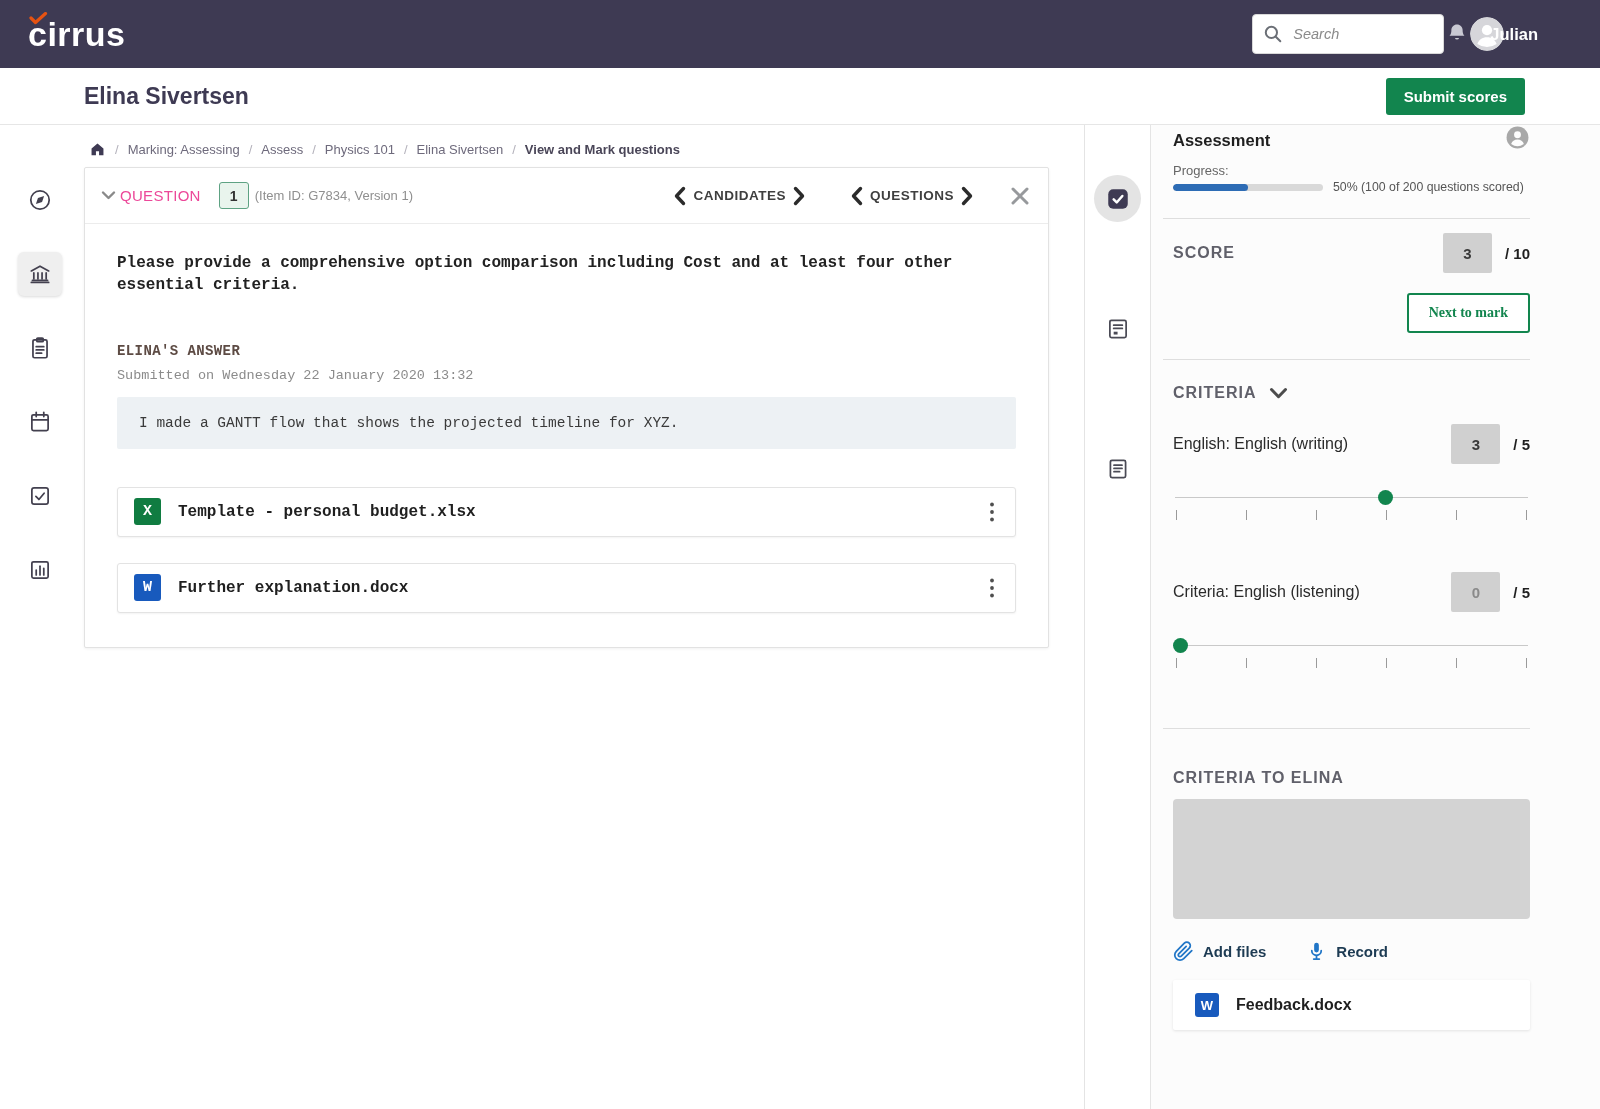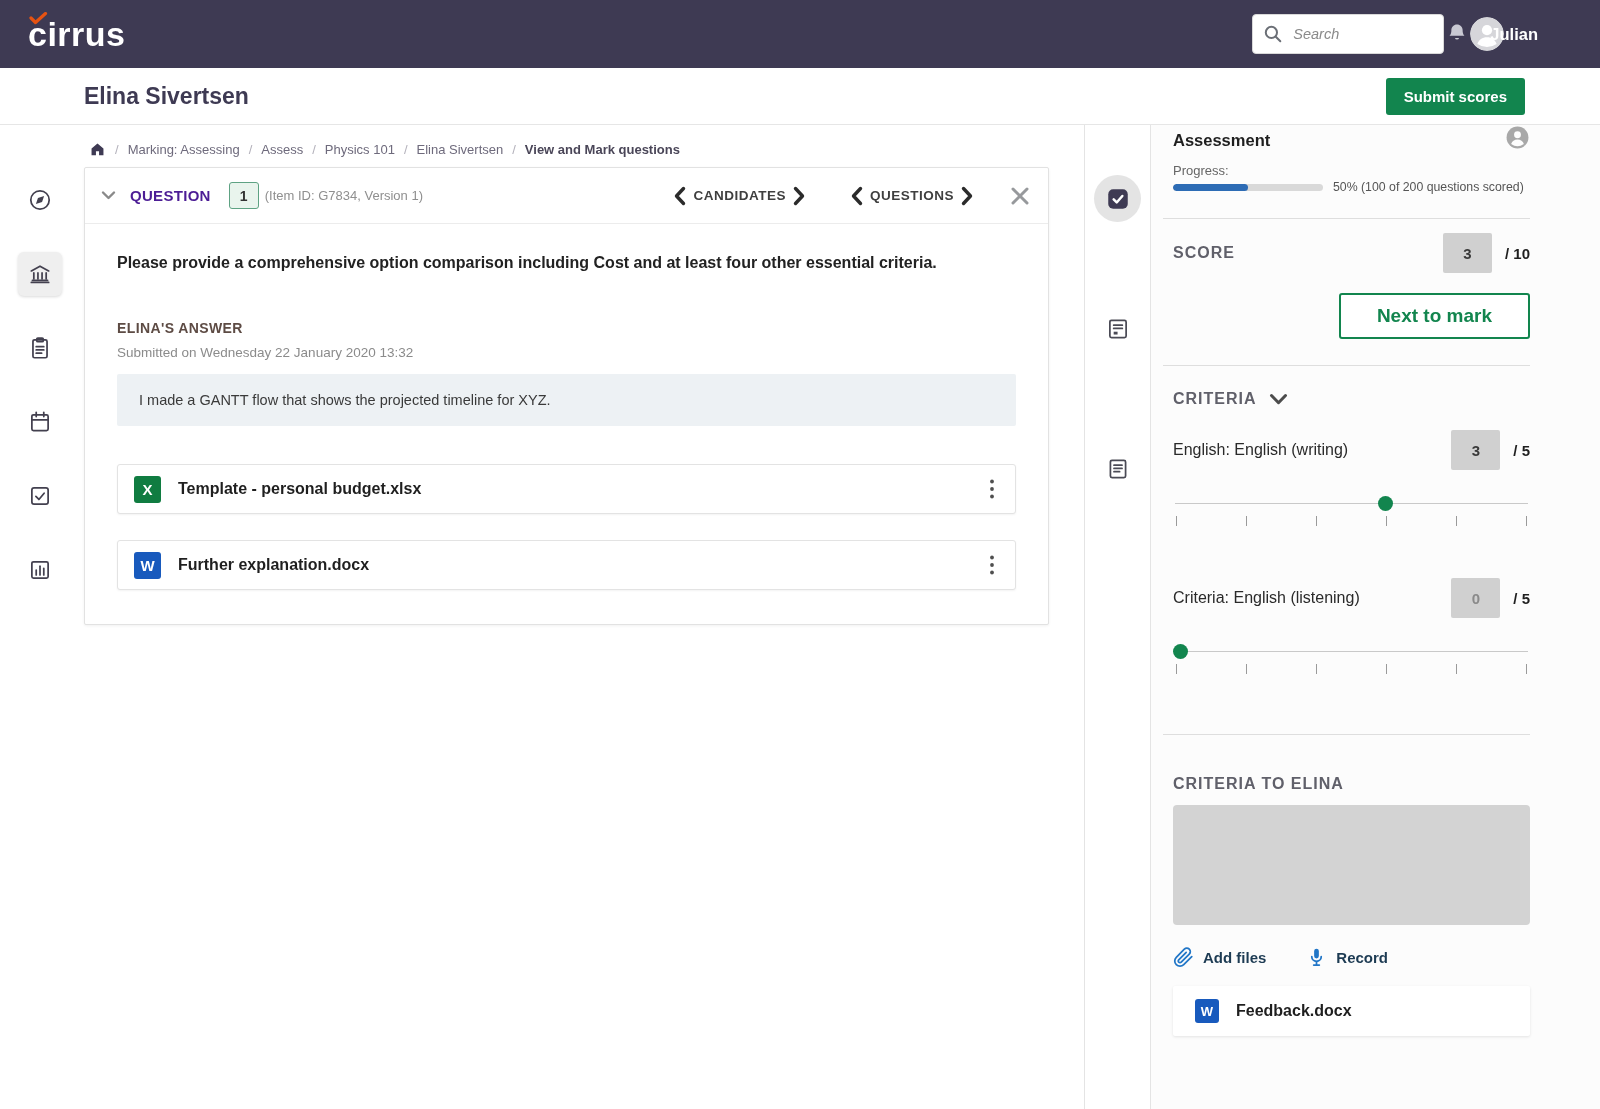--- a/index.html
+++ b/index.html
@@ -37,31 +37,31 @@
 
   
   .main { flex:1; min-width:0; padding-left:4px; }
   .breadcrumb { margin:16px 0 0 5px; display:flex; align-items:center; gap:9px; font-size:13px; color:#6e6a7c; }
   .crumb { color:#6e6a7c; text-decoration:none; cursor:pointer; }
   .crumb.current { color:#4a4658; font-weight:700; cursor:default; }
   .sep { color:#b3b1bb; }
 
   .card { width:965px; margin-top:9px; background:#fff; border:1px solid #e2e2e2; border-radius:2px; box-shadow:0 1px 3px rgba(0,0,0,0.06); }
   .card-header { height:56px; display:flex; align-items:center; padding:0 16px; border-bottom:1px solid #ececec; }
-  .q-label { font-size:15px; font-weight:700; color:#4c1d95; letter-spacing:0.3px; margin-left:14px; }
+  .q-label { font-size:15px; font-weight:400; color:#ec4899; letter-spacing:0.3px; margin-left:4px; }
   .q-badge { margin-left:18px; min-width:30px; height:27px; background:#e9f4ed; border:1.5px solid #5ea283; border-radius:3px; display:flex; align-items:center; justify-content:center; font-size:14px; font-weight:700; color:#333; padding:0 6px; }
   .q-meta { margin-left:6px; font-size:13px; color:#8f8f8f; }
   .pager { display:flex; align-items:center; gap:6px; }
   .pager-label { font-size:13.5px; font-weight:700; letter-spacing:0.5px; color:#3f3f3f; }
   .pager-btn, .close-btn, .kebab-btn { background:none; border:none; cursor:pointer; display:flex; align-items:center; }
   .pager-candidates { margin-left:auto; }
   .pager-questions { margin-left:44px; }
   .close-btn { margin-left:34px; }
 
-  .card-body { padding:28px 32px 34px; }
+  .card-body { padding:28px 32px 34px;font-family:Liberation Mono, monospace; }
   .question-text { font-size:16px; font-weight:700; color:#222; line-height:1.4; }
   .answer-heading { margin-top:46px; font-size:14px; font-weight:700; letter-spacing:0.4px; color:#5d4b44; }
   .submitted { margin-top:9px; font-size:13.5px; color:#8b8b8b; }
   .answer-box { margin-top:14px; background:#edf1f4; border-radius:2px; padding:18px 22px; font-size:14.5px; color:#3a3a3a; }
   .attachment { height:50px; border:1px solid #e3e3e3; border-radius:3px; box-shadow:0 1px 2px rgba(0,0,0,0.05); display:flex; align-items:center; padding:0 12px 0 16px; gap:17px; background:#fff; }
   .attachment.first { margin-top:38px; }
   .attachment.second { margin-top:26px; }
   .ficon { width:27px; height:27px; border-radius:3px; color:#fff; font-weight:700; font-size:15px; display:flex; align-items:center; justify-content:center; flex:0 0 27px; }
   .ficon.excel { background:#107c41; }
   .ficon.word { background:#185abd; }
@@ -86,21 +86,21 @@
   .track { width:150px; flex:0 0 150px; height:7px; background:#d9d9d9; border-radius:4px; overflow:hidden; }
   .fill { height:100%; background:#2d6cb5; border-radius:4px; }
   .progress-text { font-size:12.3px; color:#555; white-space:nowrap; }
   .small-label { font-size:16px; font-weight:700; letter-spacing:1px; color:#60606a; }
   .score-row { margin-top:14px; display:flex; align-items:center; }
   .val-box { width:49px; height:40px; background:#d0d0d0; border-radius:2px; display:flex; align-items:center; justify-content:center; font-size:15px; font-weight:700; color:#3a3a3a; }
   .val-box.muted { color:#8a8a8a; }
   .max-label { margin-left:13px; font-size:15px; font-weight:700; color:#1f1f1f; }
   .ml-auto { margin-left:auto; }
   .next-row { margin-top:20px; display:flex; justify-content:flex-end; margin-bottom:26px; }
-  .btn-outline { background:#fff; border:2px solid #12854e; color:#12854e; border-radius:3px; font-family:Liberation Sans, sans-serif; font-size:19px; font-weight:700; padding:10px 36px; cursor:pointer; }
+  .btn-outline { background:#fff; border:2px solid #12854e; color:#12854e; border-radius:3px; font-family:Liberation Serif, serif; font-size:14px; font-weight:700; padding:10px 20px; cursor:pointer; }
   .criteria-head { margin-top:24px; display:flex; align-items:center; gap:12px; }
   .criterion { margin-top:22px; }
   .criterion.second { margin-top:46px; margin-bottom:54px; }
   .crit-row { display:flex; align-items:center; }
   .crit-label { font-size:16px; color:#2a2a2a; }
   .slider { margin-top:26px; position:relative; height:36px; }
   .track-line { position:absolute; top:7px; left:2px; right:2px; border-top:1px solid #c9c9c9; }
   .dot { position:absolute; top:0; width:15px; height:15px; border-radius:50%; background:#12854e; cursor:pointer; }
   .ticks { position:absolute; top:20px; left:3px; right:3px; display:flex; justify-content:space-between; }
   .tick { width:1px; height:10px; background:#9a9a9a; }

